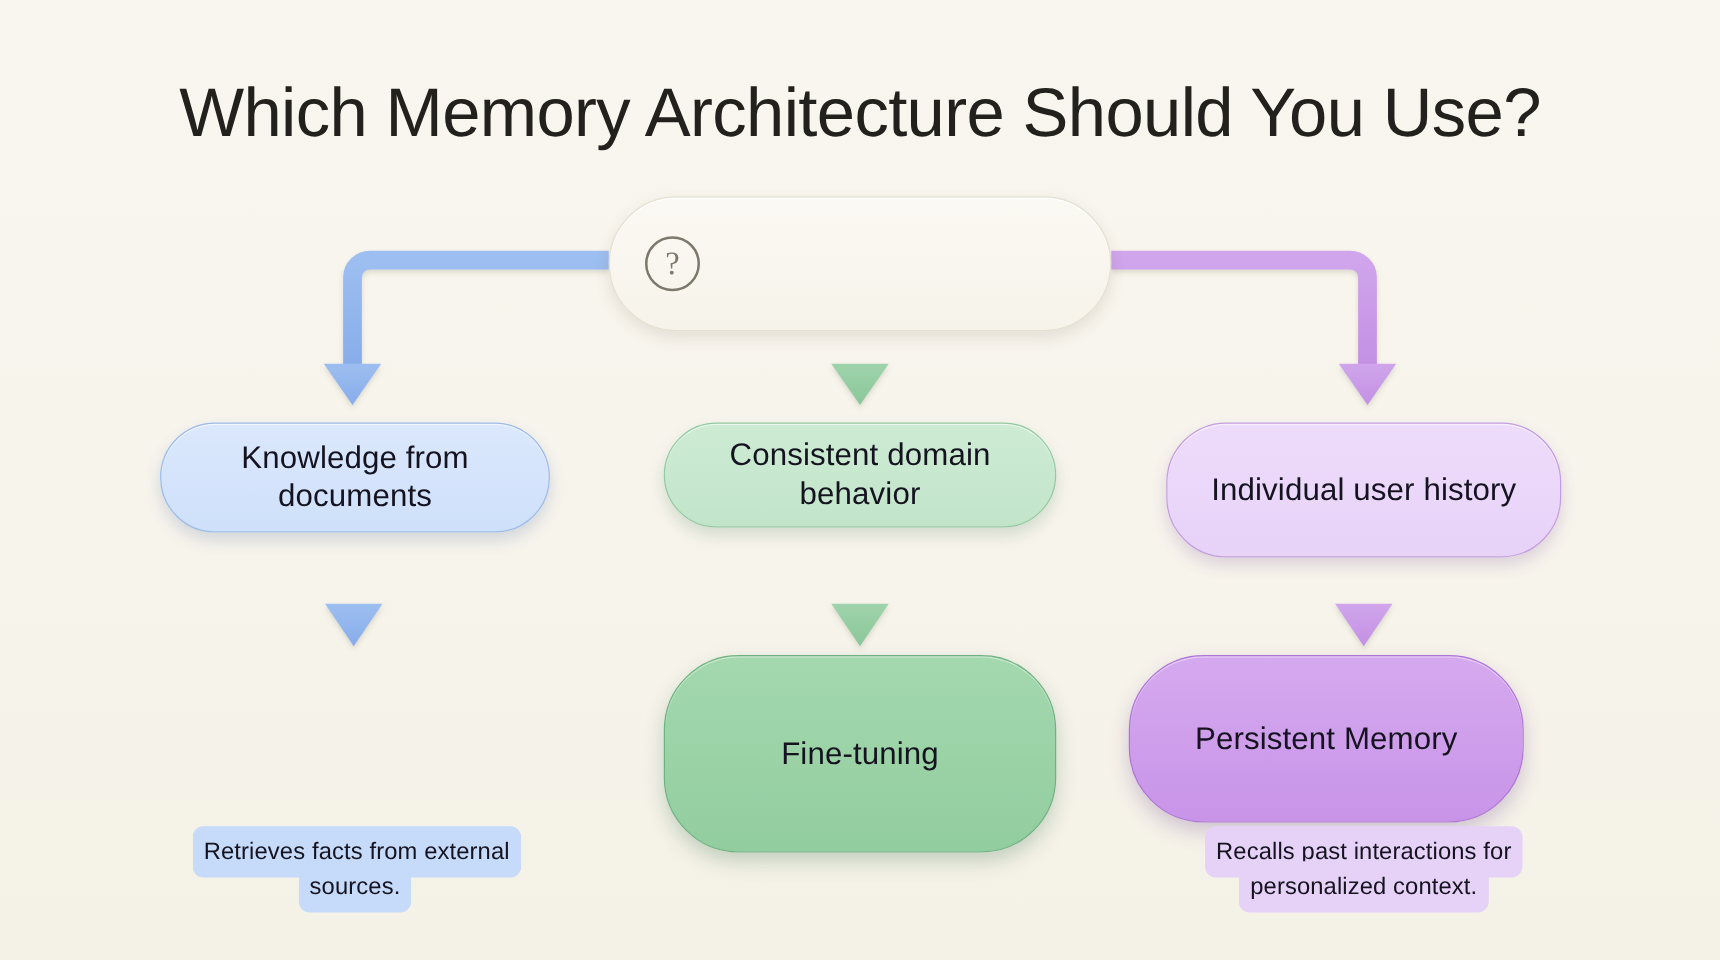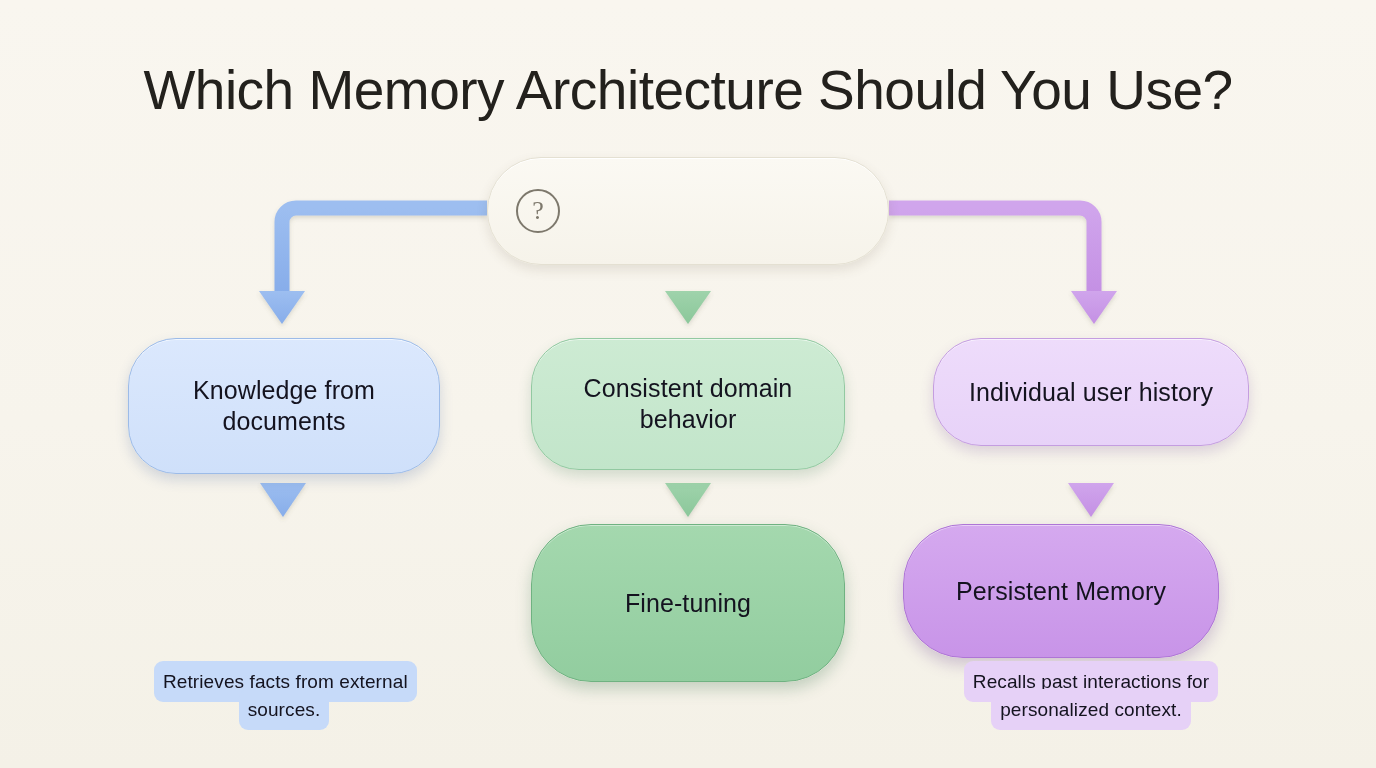--- a/index.html
+++ b/index.html
@@ -172,25 +172,25 @@
       </g>
     </g>
   </svg>
 
   <div class="title">Which Memory Architecture Should You Use?</div>
 
   <div class="qnode">
     <div class="qmark">?</div>
   </div>
 
-  <div class="node n-blue-light" style="left:128px; top:338px; width:312px; height:136px;">
+  <div class="node n-blue-light" style="left:128px; top:338px; width:312px; height:88px;">
     <span>Knowledge from documents</span>
   </div>
 
-  <div class="node n-green-light" style="left:531px; top:338px; width:314px; height:132px;">
+  <div class="node n-green-light" style="left:531px; top:338px; width:314px; height:84px;">
     <span>Consistent domain behavior</span>
   </div>
 
   <div class="node n-purple-light" style="left:933px; top:338px; width:316px; height:108px;">
     <span>Individual user history</span>
   </div>
 
 
   <div class="node n-green-strong tall" style="left:531px; top:524px; width:314px; height:158px; border-radius:60px;">
     <span>Fine-tuning</span>

